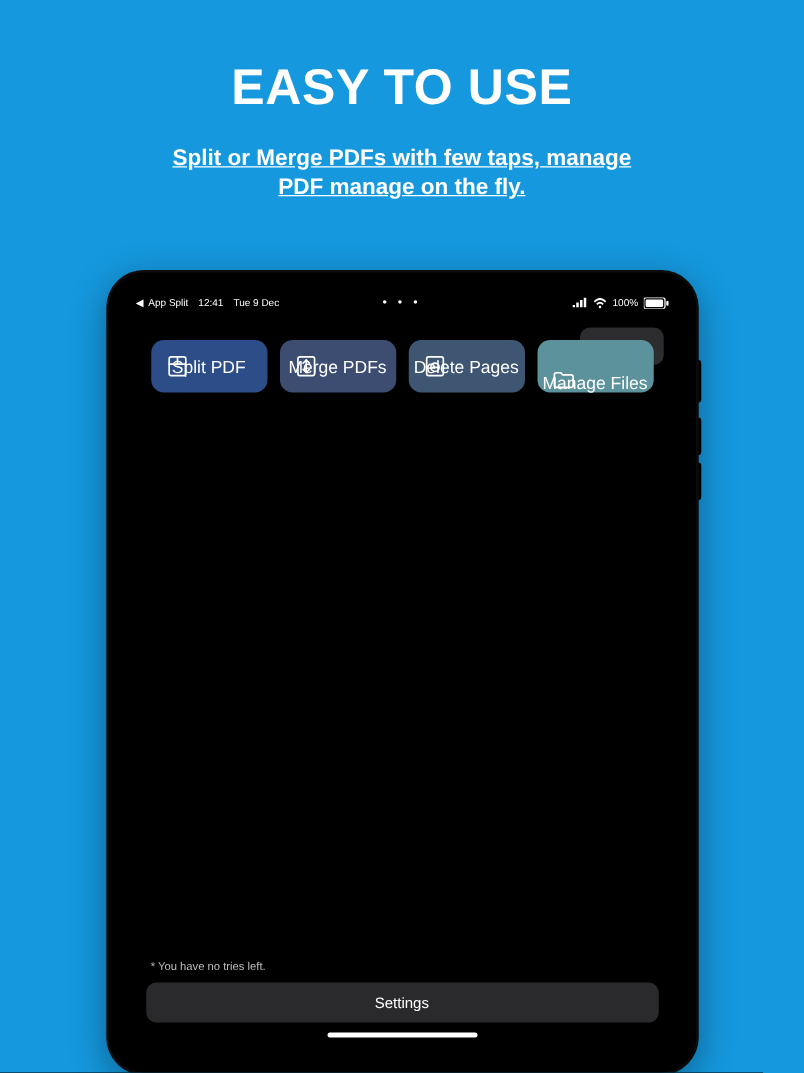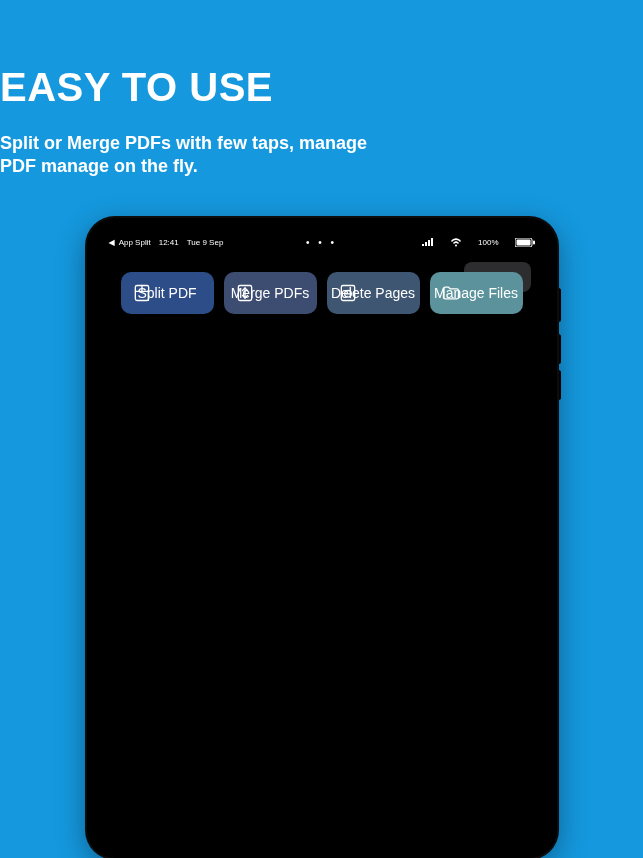--- a/index.html
+++ b/index.html
@@ -4,33 +4,35 @@
 <style>
   * { margin: 0; padding: 0; box-sizing: border-box; }
   html, body { width: 643px; height: 858px; }
   body {
     background: #1598de;
     font-family: -apple-system, BlinkMacSystemFont, "Segoe UI", Helvetica, Arial, sans-serif;
     position: relative;
     overflow: hidden;
   }
   .hero {
+    text-align: center;
     color: #ffffff;
-    padding-top: 65px;
+    padding-top: 48px;
   }
   .hero .title {
     font-size: 40px;
     font-weight: 800;
     letter-spacing: 0.5px;
   }
   .hero .subtitle {
     margin-top: 22px;
     font-size: 18px;
     font-weight: 700;
     line-height: 1.3;
+    text-decoration: underline;
   }
   .tablet-wrap {
     position: absolute;
     left: 50%;
     transform: translateX(-50%);
     top: 218px;
     width: 470px;
     height: 640px;
   }
   .tablet {
@@ -70,21 +72,21 @@
     position: relative;
   }
   .status-left { display: flex; align-items: center; gap: 4px; }
   .status-left .chev { font-size: 8px; }
   .status-center {
     position: absolute; left: 0; right: 0;
     display: flex; justify-content: center;
     font-size: 10px; letter-spacing: 3px; color: #fff;
     pointer-events: none;
   }
-  .status-right { margin-left: auto; display: flex; align-items: center; gap: 16px; }
+  .status-right { margin-left: auto; display: flex; align-items: center; gap: 4px; }
   .wifi svg, .battery svg, .signal svg { display: block; }
   .topbar {
     display: flex;
     justify-content: flex-end;
     padding: 12px 16px 0 16px;
   }
   .buypro {
     background: #2d2d30;
     color: #fff;
     border: none;
@@ -123,21 +125,21 @@
   }
   .action-btn .label {
     position: absolute;
     left: 0; right: 0;
     text-align: center;
     pointer-events: none;
   }
   .btn-split  { background: #2c4d87; }
   .btn-merge  { background: #3d4d72; }
   .btn-delete { background: #3f5672; }
-  .btn-manage { background: #5b929b; }
+  .btn-manage { background: #5b929b; align-items: flex-end; }
   .footer {
     padding: 0 20px 12px 20px;
   }
   .tries {
     color: #bfbfbf;
     font-size: 9px;
     margin-bottom: 8px;
     padding-left: 4px;
   }
   .settings-btn {
@@ -174,21 +176,21 @@
   <div class="side-btn vol1"></div>
   <div class="side-btn vol2"></div>
   <div class="tablet">
     <div class="screen">
 
       <div class="statusbar">
         <div class="status-left">
           <span class="chev">◀</span>
           <span>App Split</span>
           <span style="margin-left:4px;">12:41</span>
-          <span style="margin-left:4px;">Tue 9 Sep</span>
+          <span style="margin-left:4px;">Tue 9 Dec</span>
         </div>
         <div class="status-center">• • •</div>
         <div class="status-right">
           <span class="signal">
             <svg width="12" height="8" viewBox="0 0 12 8">
                 <g fill="#fff">
                   <rect x="0" y="6" width="2" height="2"></rect>
                   <rect x="3" y="4" width="2" height="4"></rect>
                   <rect x="6" y="2" width="2" height="6"></rect>
                   <rect x="9" y="0" width="2" height="8"></rect>
@@ -253,16 +255,21 @@
         <button class="action-btn btn-manage">
           <span class="icon-slot">
             <svg width="20" height="20" viewBox="0 0 24 24" fill="none" stroke="#fff" stroke-width="1.6" stroke-linecap="round" stroke-linejoin="round">
               <path d="M3 7a2 2 0 0 1 2-2h4l2 2h8a2 2 0 0 1 2 2v8a2 2 0 0 1-2 2H5a2 2 0 0 1-2-2V7z"></path>
             </svg>
           </span>
           <span class="label">Manage Files</span>
         </button>
       </div>
 
+      <div class="footer">
+        <div class="tries">* You have no tries left.</div>
+        <button class="settings-btn">Settings</button>
+        <div class="home-indicator"></div>
+      </div>
 
     </div>
   </div>
 </div>
 
 </body></html>

